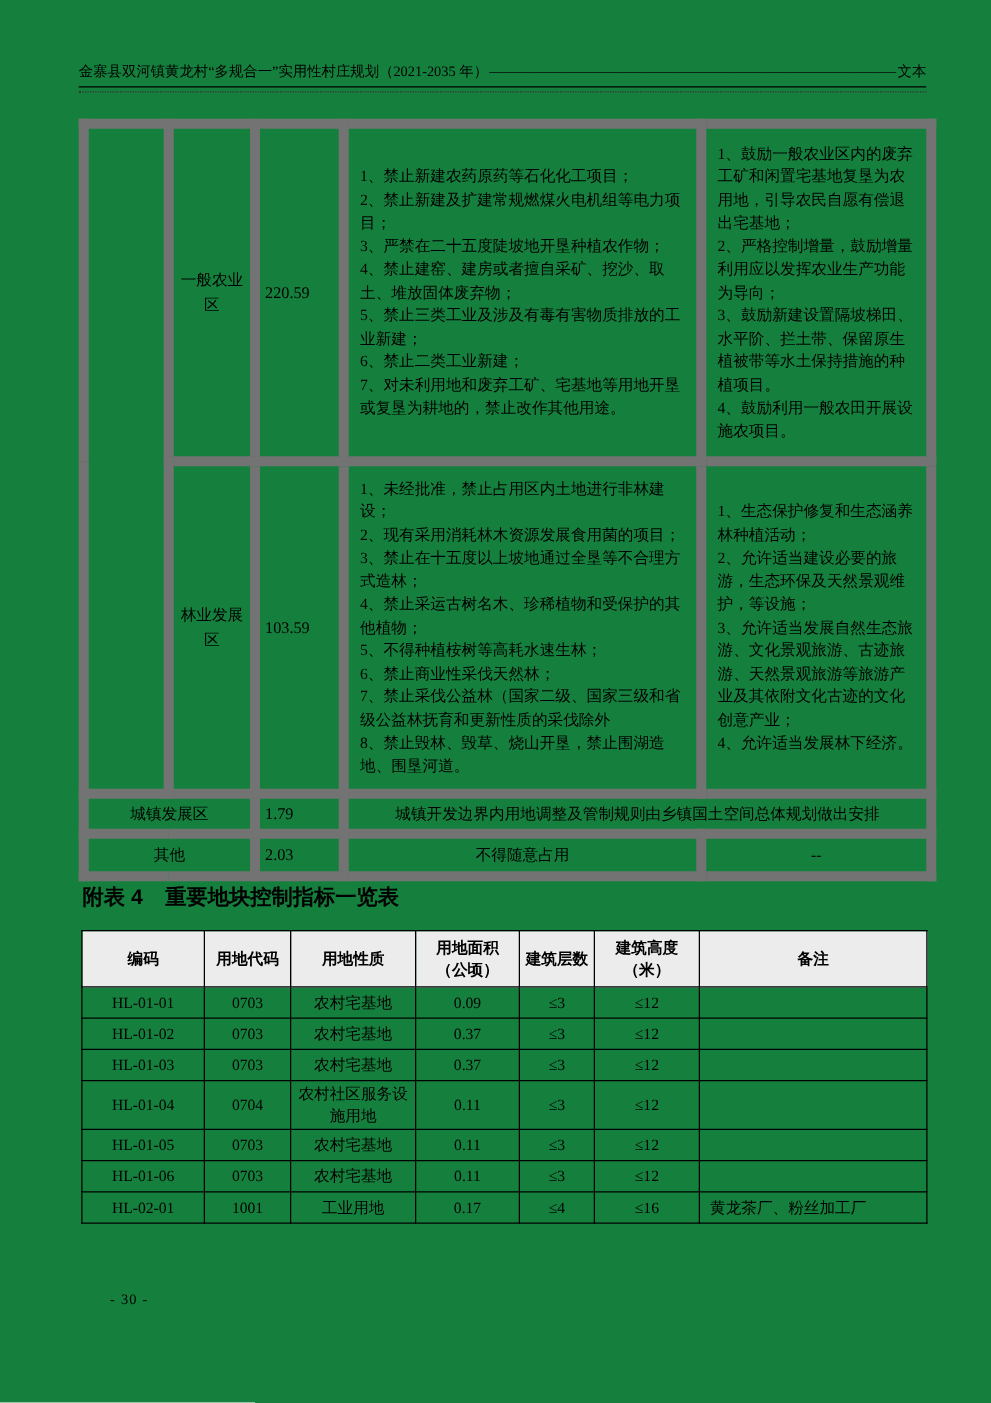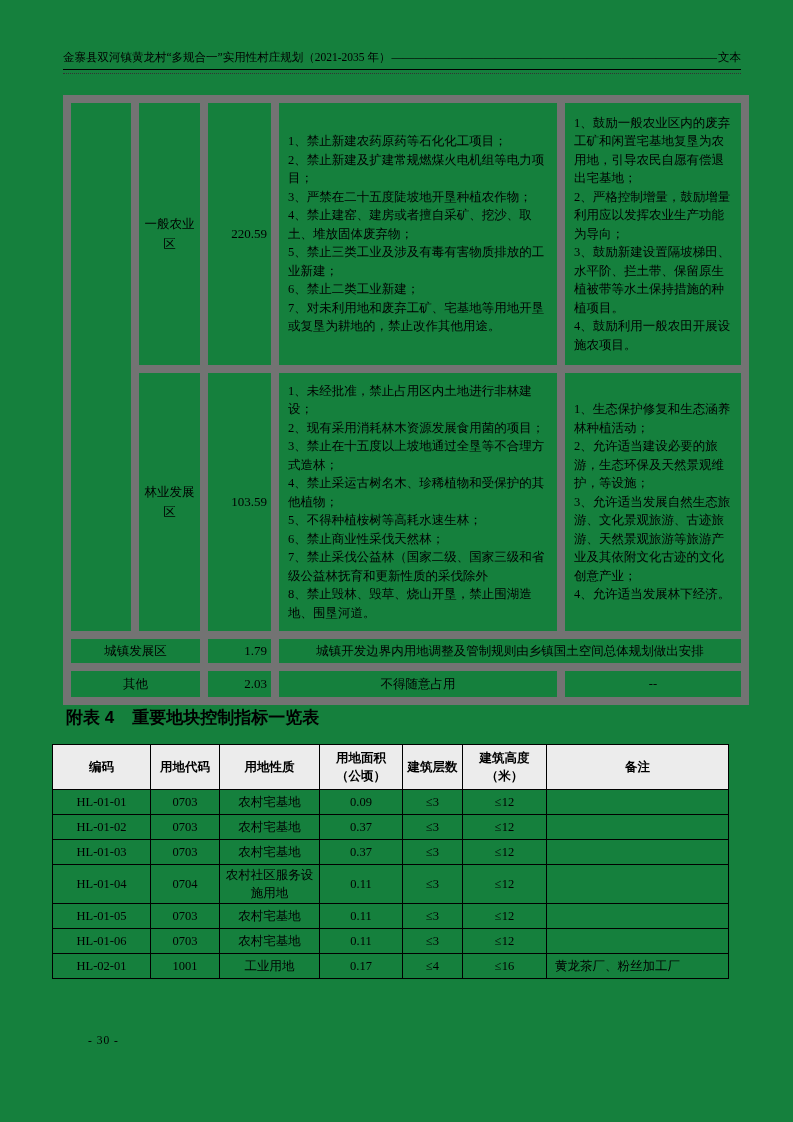--- a/index.html
+++ b/index.html
@@ -13,33 +13,33 @@
     display:flex;align-items:baseline;font-size:11.5px;white-space:nowrap;
   }
   .hdr .dashes{flex:1;overflow:hidden;margin:0 1px;}
   .hdr-rule{position:absolute;left:63px;top:69px;width:678px;height:3px;
     border-top:1px solid #000;border-bottom:1px dotted #333;}
   
   table{border-collapse:collapse;table-layout:fixed;}
   .t1{position:absolute;left:63px;top:95px;width:678px;}
   .t1 td{border:8px solid #737373;vertical-align:middle;font-size:12.5px;padding:2px 4px;}
   .t1 .zone{text-align:center;line-height:1.6;}
-  .t1 .area{text-align:right;font-size:13px;}
+  .t1 .area{text-align:left;font-size:13px;}
   .t1 .rules{white-space:pre-line;line-height:1.48;padding:6px 9px;text-align:left;}
   .t1 .merged-note{text-align:center;}
   .t1 .center{text-align:center;}
   
   .t2-title{
     position:absolute;left:66px;top:706px;width:678px;
     font-size:17px;font-weight:bold;
     font-family:"Liberation Sans","DejaVu Sans",sans-serif;
   }
   .t2-title .gap{display:inline-block;width:18px;}
   
-  .t2{position:absolute;left:52px;top:744px;width:676px;}
+  .t2{position:absolute;left:65px;top:744px;width:676px;}
   .t2 th,.t2 td{border:1px solid #000;font-size:12.5px;text-align:center;
     vertical-align:middle;padding:1px 3px;line-height:1.45;}
   .t2 th{background:#ececec;font-weight:bold;height:42px;white-space:pre-line;}
   .t2 td{height:22px;}
   .t2 td.remark{text-align:left;padding-left:8px;}
   
   .footer{position:absolute;left:88px;top:1034px;font-size:11.5px;letter-spacing:1px;}
 </style>
 </head>
 <body>

